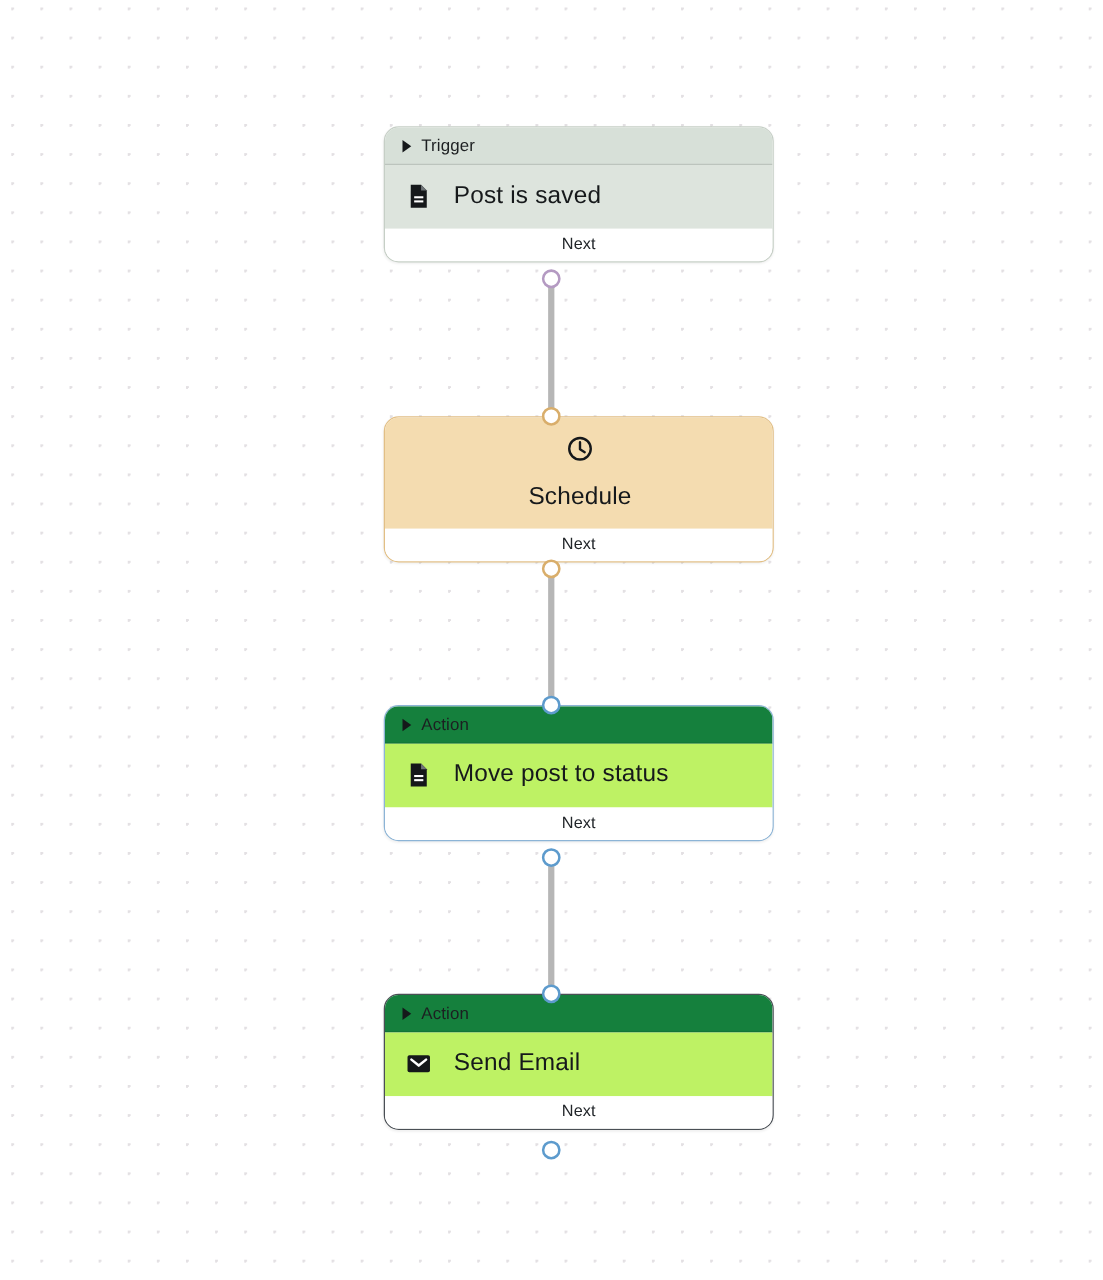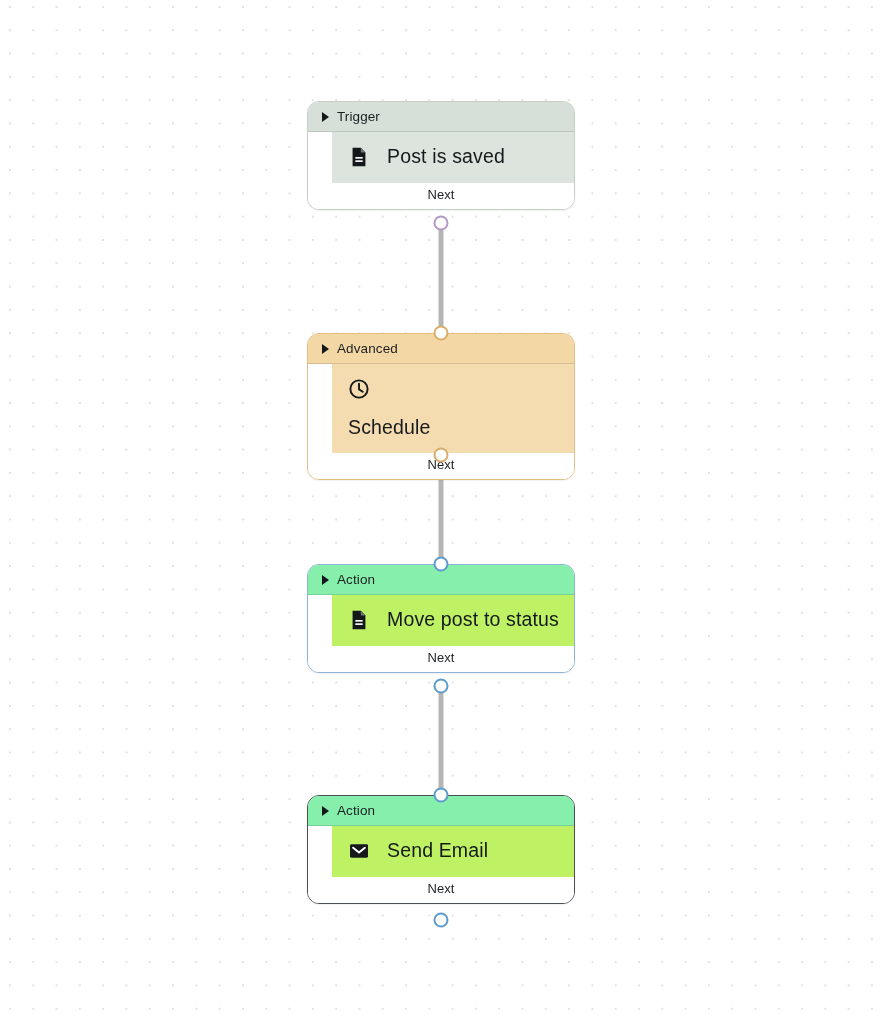--- a/index.html
+++ b/index.html
@@ -28,21 +28,21 @@
     position: absolute;
     left: 0; top: 0;
     width: 882px;
     height: 1024px;
     pointer-events: none;
   }
 
   
   .node {
     position: absolute;
-    width: 268px;
+    width: 312px;
     box-sizing: border-box;
     border-radius: 12px;
     background: #ffffff;
     border: 1.6px solid #cfd4cf;
     box-shadow: 0 1px 2px rgba(0,0,0,0.06);
     overflow: hidden;
   }
   .node.selected {
     border: 1.8px solid #4a4f55;
   }
@@ -61,24 +61,23 @@
     display: inline-block;
     width: 0; height: 0;
     border-left: 7px solid #15181a;
     border-top: 5px solid transparent;
     border-bottom: 5px solid transparent;
     flex: 0 0 auto;
   }
 
   .node-body {
     display: flex;
-    align-items: flex-start;
+    align-items: center;
     gap: 17px;
     padding: 14px 14px 15px 16px;
-    margin-left: 24px;
   }
   .node-icon {
     flex: 0 0 auto;
     width: 22px;
     height: 22px;
     display: block;
   }
   .node-title {
     font-size: 19.5px;
     color: #16191b;
@@ -97,21 +96,21 @@
 
   
   .t-trigger .node-header { background: #d7e0d8; }
   .t-trigger .node-body   { background: #dde4dd; }
   .t-trigger              { border-color: #c6cfc6; }
 
   .t-advanced .node-header { background: #f3d7a4; }
   .t-advanced .node-body   { background: #f4dcb0; flex-direction: column; }
   .t-advanced              { border-color: #e2bf85; }
 
-  .t-action .node-header { background: #86efac; }
+  .t-action .node-header { background: #15803d; }
   .t-action .node-body   { background: #bef264; }
   .t-action              { border-color: #8cb4d6; }
 
   
   .port {
     position: absolute;
     width: 15px;
     height: 15px;
     border-radius: 50%;
     background: #ffffff;
@@ -145,24 +144,20 @@
         <path d="M14 2l5 5h-5z" fill="#6f7477"></path>
         <rect x="8" y="12" width="8" height="1.8" fill="#ffffff"></rect>
         <rect x="8" y="15.6" width="8" height="1.8" fill="#ffffff"></rect>
       </svg>
       <span class="node-title">Post is saved</span>
     </div>
     <div class="node-footer">Next</div>
   </div>
 
   <div class="node t-advanced" style="left:307px; top:333px;">
-    <div class="node-header">
-      <span class="caret"></span>
-      <span>Advanced</span>
-    </div>
     <div class="node-body">
       <svg class="node-icon" viewBox="0 0 24 24">
         <circle cx="12" cy="12" r="9.4" fill="none" stroke="#15181a" stroke-width="2.1"></circle>
         <path d="M12 6.3v6.1l4.1 2.6" fill="none" stroke="#15181a" stroke-width="2.1" stroke-linecap="round" stroke-linejoin="round"></path>
       </svg>
       <span class="node-title">Schedule</span>
     </div>
     <div class="node-footer">Next</div>
   </div>
 

